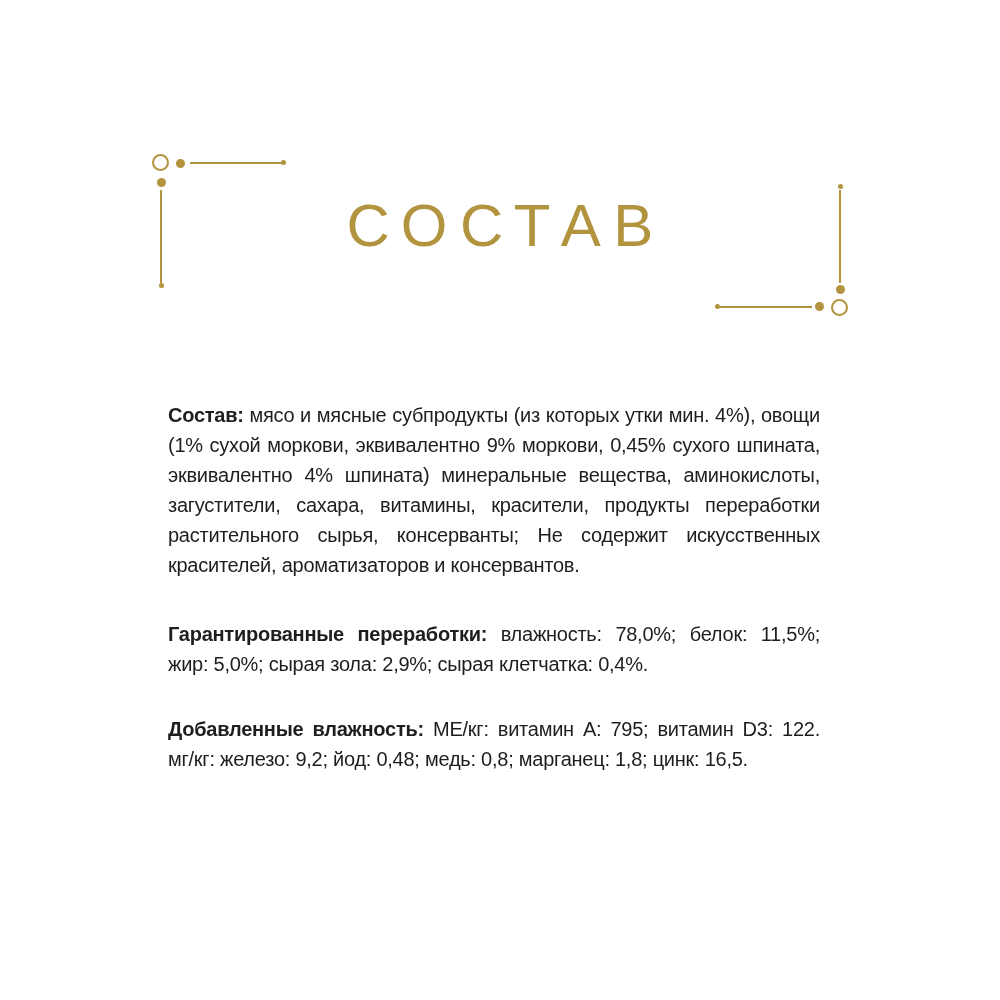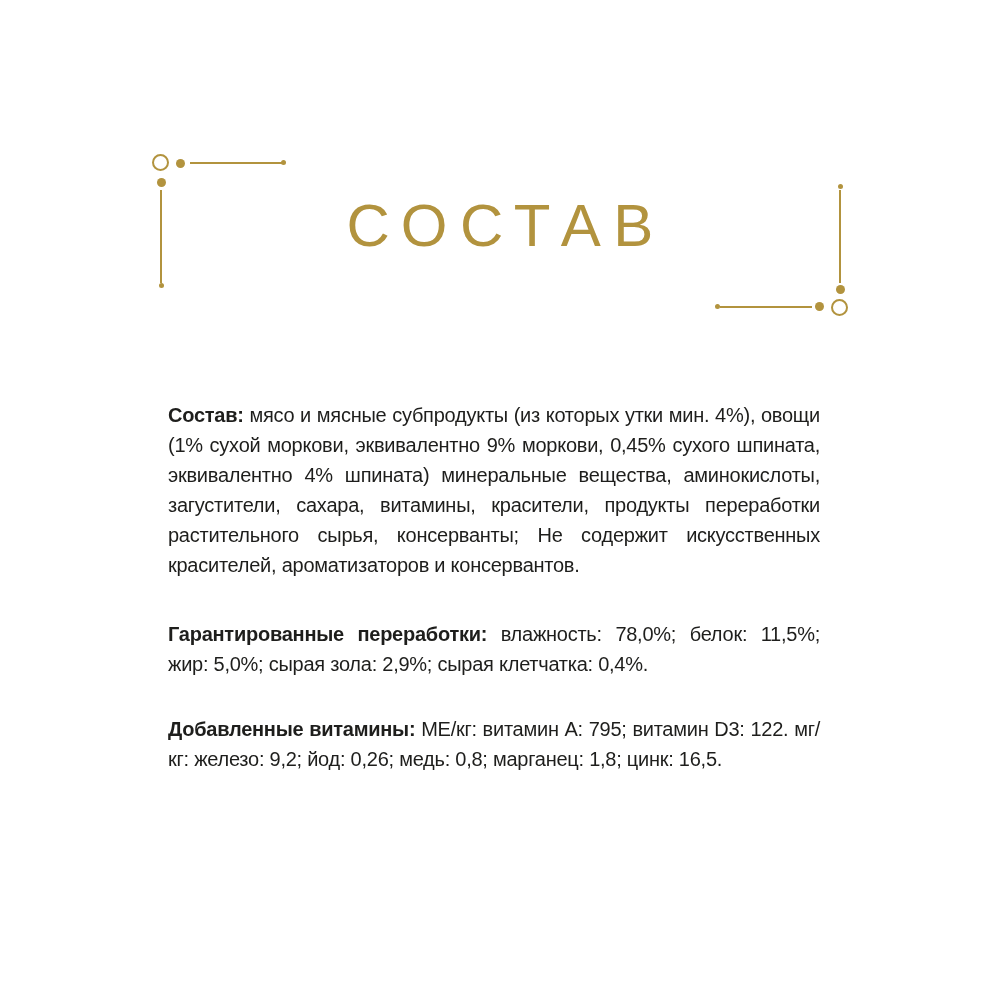--- a/index.html
+++ b/index.html
@@ -91,15 +91,15 @@
   <b>Состав:</b>
   <span>мясо и мясные субпродукты (из которых утки мин. 4%), овощи (1% сухой моркови, эквивалентно 9% моркови, 0,45% сухого шпината, эквивалентно 4% шпината) минеральные вещества, аминокислоты, загустители, сахара, витамины, красители, продукты переработки растительного сырья, консерванты; Не содержит искусственных красителей, ароматизаторов и консервантов.</span>
 </p>
 
 <p class="para" id="para-guaranteed">
   <b>Гарантированные переработки:</b>
   <span>влажность: 78,0%; белок: 11,5%; жир: 5,0%; сырая зола: 2,9%; сырая клетчатка: 0,4%.</span>
 </p>
 
 <p class="para" id="para-additives">
-  <b>Добавленные витамины:</b>
-  <span>МЕ/кг: витамин А: 795; витамин D3: 122. мг/кг: железо: 9,2; йод: 0,26; медь: 0,8; марганец: 1,8; цинк: 16,5.</span>
+  <b>Добавленные влажность:</b>
+  <span>МЕ/кг: витамин А: 795; витамин D3: 122. мг/кг: железо: 9,2; йод: 0,48; медь: 0,8; марганец: 1,8; цинк: 16,5.</span>
 </p>
 
 </body></html>

